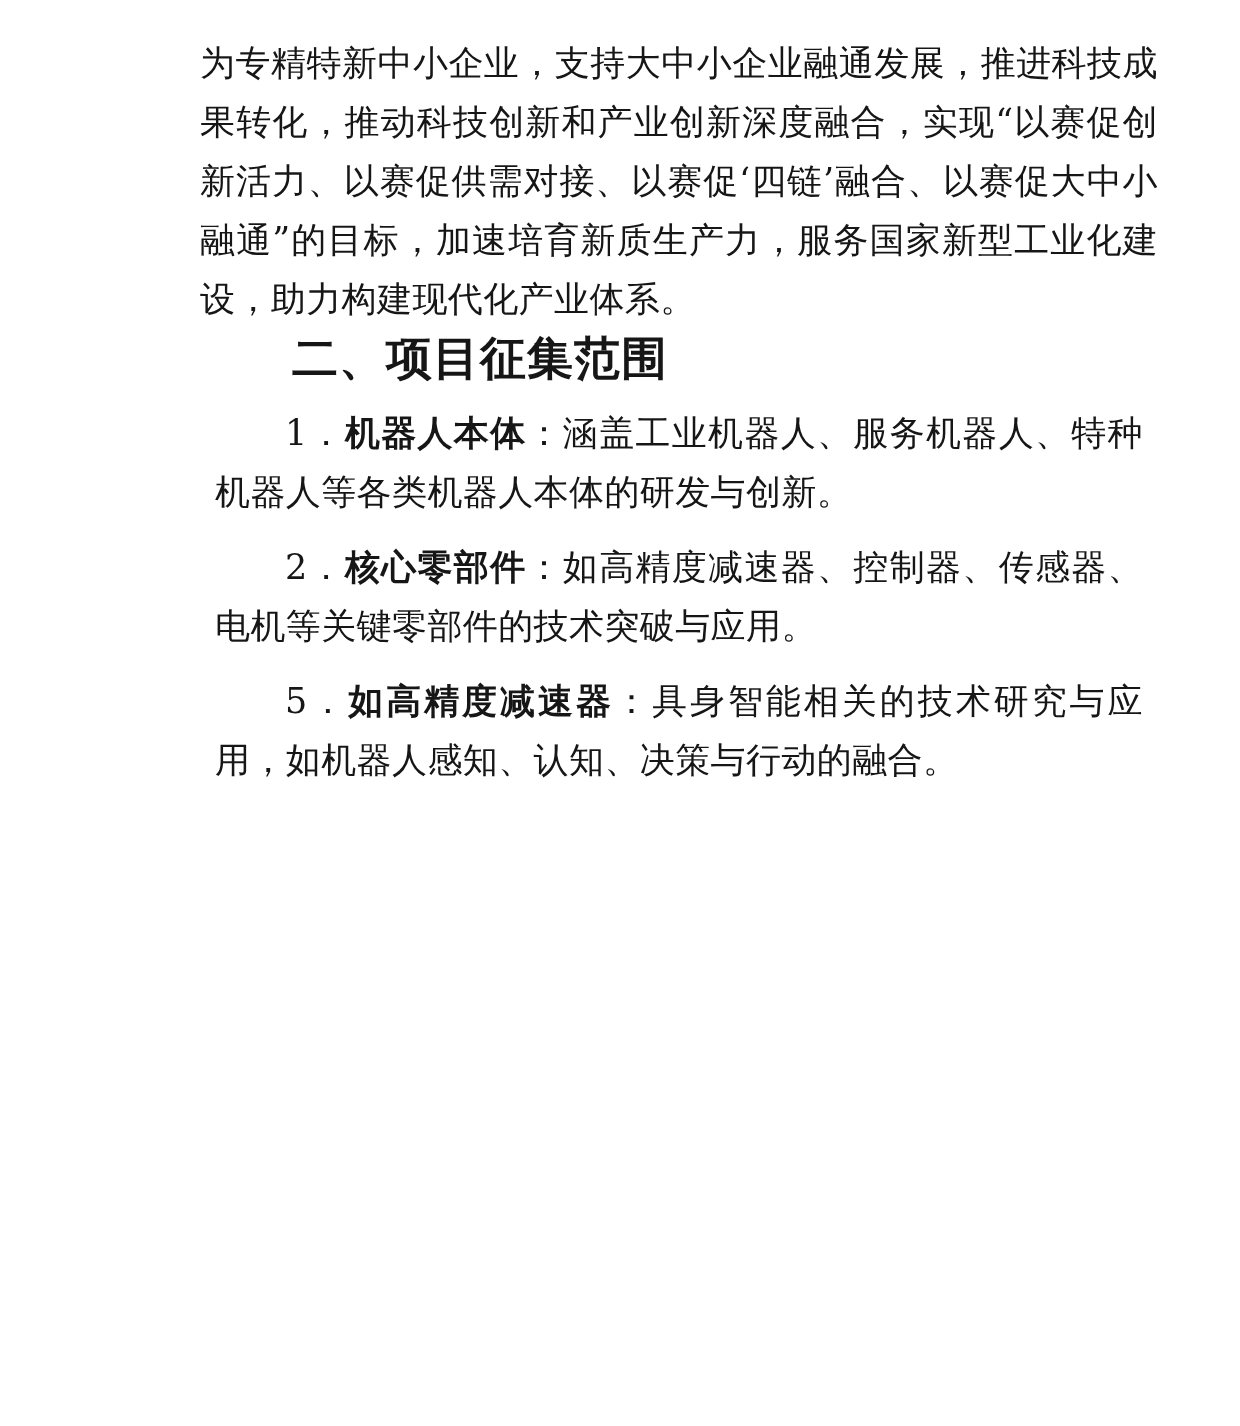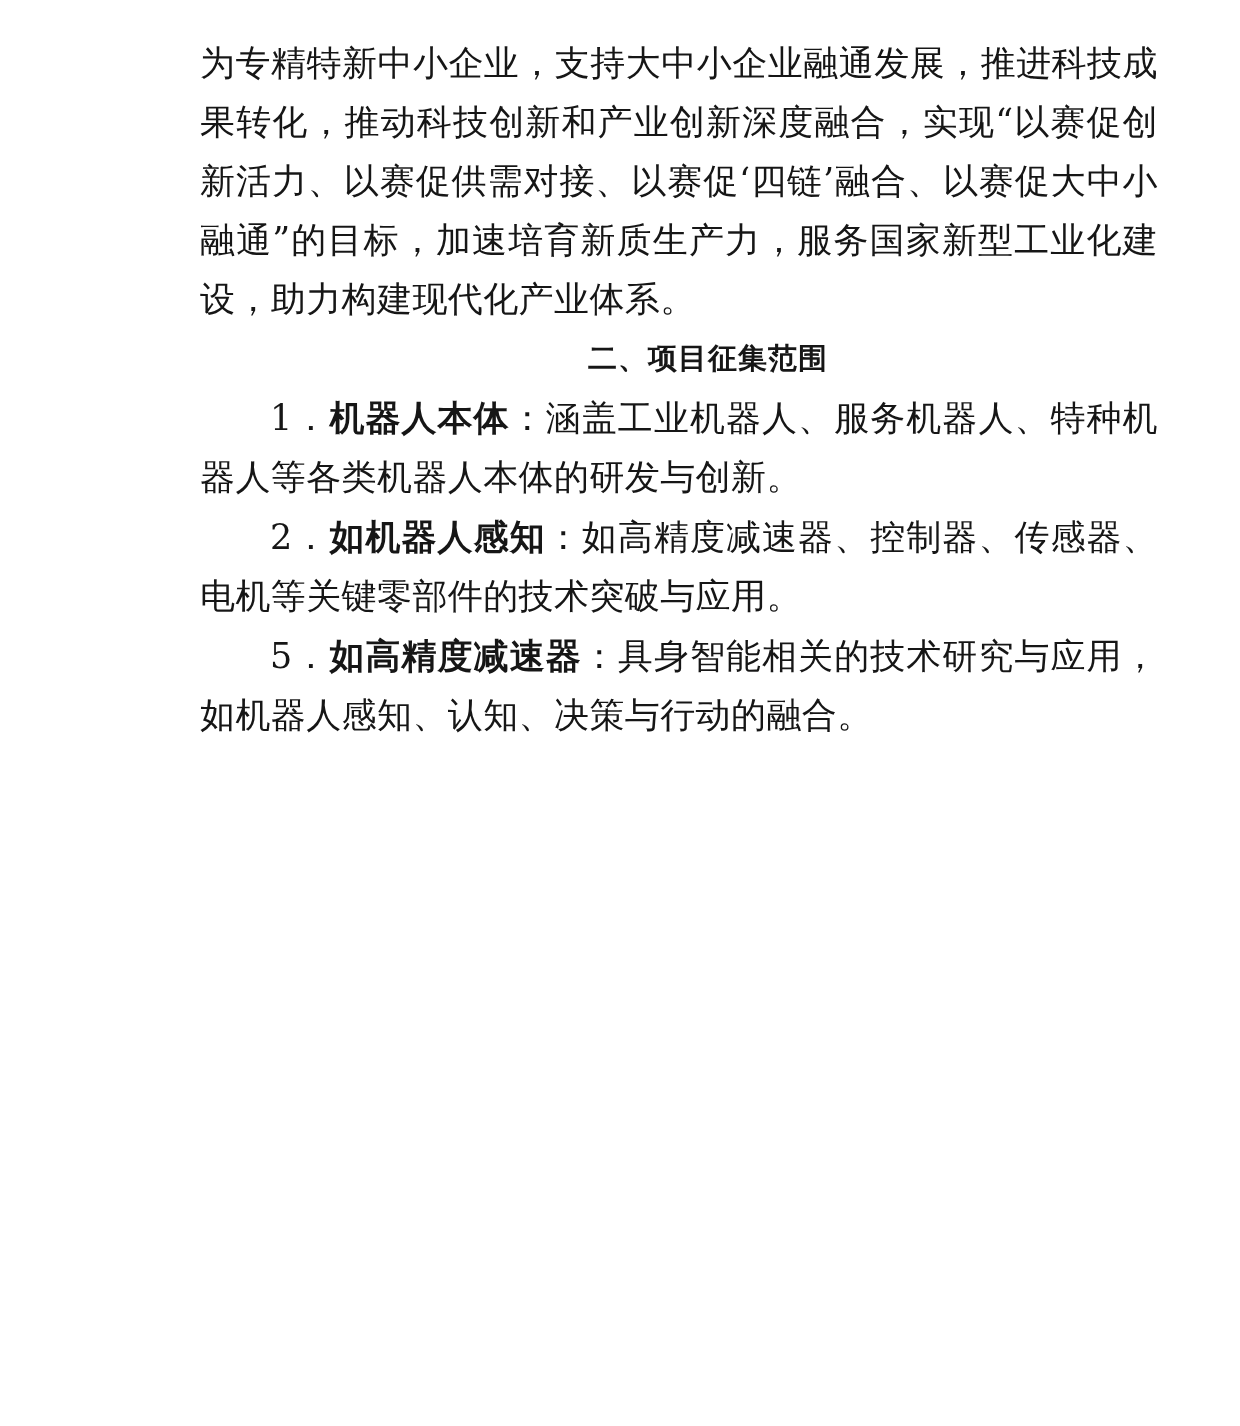--- a/index.html
+++ b/index.html
@@ -26,34 +26,33 @@
     line-height: 59px;
     text-align: justify;
     text-justify: inter-ideograph;
     letter-spacing: 0.4px;
     margin: 0;
   }
   .indent {
     text-indent: 2em;
   }
   .heading {
-    font-size: 29px;
+    font-size: 46px;
     line-height: 59px;
     font-weight: bold;
     margin: 0;
     text-indent: 2em;
     letter-spacing: 1px;
-    text-align: center;
   }
   .list-item {
     font-size: 35px;
     line-height: 59px;
     text-align: justify;
     text-justify: inter-ideograph;
-    margin: 0;
+    margin: 15px;
     text-indent: 2em;
     letter-spacing: 0.4px;
   }
   .num {
     font-family: "DejaVu Serif", "Liberation Serif", serif;
   }
   .term {
     font-weight: bold;
   }
 </style>
@@ -65,21 +64,21 @@
   <p class="para">为专精特新中小企业，支持大中小企业融通发展，推进科技成果转化，推动科技创新和产业创新深度融合，实现“以赛促创新活力、以赛促供需对接、以赛促‘四链’融合、以赛促大中小融通”的目标，加速培育新质生产力，服务国家新型工业化建设，助力构建现代化产业体系。</p>
 
   <h2 class="heading">二、项目征集范围</h2>
 
 
   <p class="list-item">
     <span class="num">1．</span><span class="term">机器人本体</span><span>：</span><span>涵盖工业机器人、服务机器人、特种机器人等各类机器人本体的研发与创新。</span>
   </p>
 
   <p class="list-item">
-    <span class="num">2．</span><span class="term">如机器人感知</span><span>：</span><span>如高精度减速器、控制器、传感器、电机等关键零部件的技术突破与应用。</span>
+    <span class="num">2．</span><span class="term">核心零部件</span><span>：</span><span>如高精度减速器、控制器、传感器、电机等关键零部件的技术突破与应用。</span>
   </p>
 
 
 
   <p class="list-item">
     <span class="num">5．</span><span class="term">如高精度减速器</span><span>：</span><span>具身智能相关的技术研究与应用，如机器人感知、认知、决策与行动的融合。</span>
   </p>
 
 </div>
 

